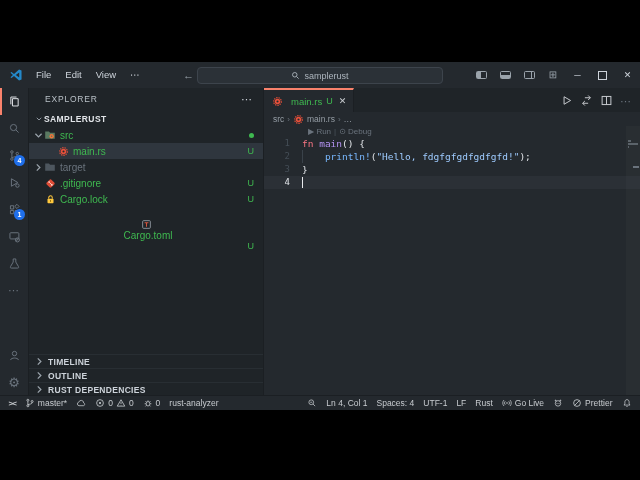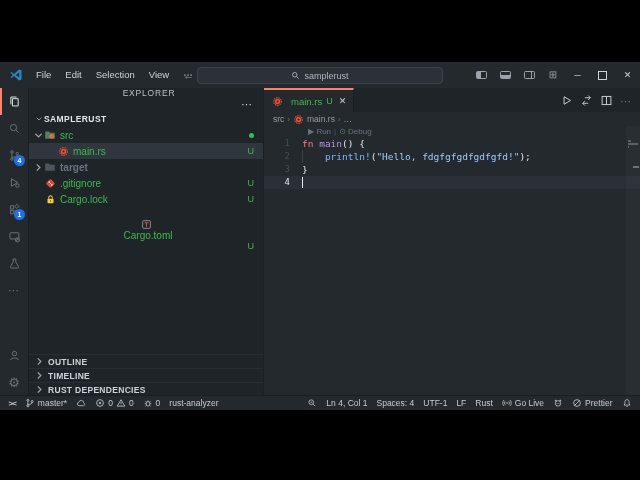--- a/index.html
+++ b/index.html
@@ -32,21 +32,21 @@
   .activitybar{width:28px;background:#24292e;border-right:1px solid #1b1f23;display:flex;flex-direction:column;align-items:stretch;}
   .act-item{position:relative;height:27px;display:flex;align-items:center;justify-content:center;color:#6a737d;}
   .act-item.active{color:#e1e4e8;border-left:2px solid #f9826c;margin-right:2px;}
   .act-badge{position:absolute;right:3px;bottom:3px;min-width:11px;height:11px;border-radius:6px;background:#1f6feb;
              color:#fff;font-size:7px;display:flex;align-items:center;justify-content:center;font-weight:bold;}
   .act-spacer{flex:1;}
   .ellipsis-glyph{font-size:11px;letter-spacing:1px;color:#6a737d;}
 
   
   .sidebar{width:234px;background:#1f2428;border-right:1px solid #1b1f23;display:flex;flex-direction:column;font-size:10px;}
-  .sb-header{height:22px;display:flex;align-items:center;padding:0 10px 0 16px;color:#b9c0c7;font-size:8.5px;letter-spacing:.8px;flex-direction:column;}
+  .sb-header{height:22px;display:flex;align-items:center;padding:0 10px 0 16px;color:#b9c0c7;font-size:8.5px;letter-spacing:.8px;}
   .sb-header .dots{margin-left:auto;font-size:11px;color:#cdd3da;letter-spacing:1px;}
   .ws-header{height:17px;display:flex;align-items:center;padding-left:4px;font-weight:bold;font-size:8.5px;color:#e1e4e8;letter-spacing:.4px;}
   .tree{flex:0 0 auto;}
   .tree-row{height:16px;display:flex;align-items:center;position:relative;}
   .tree-row.selected{background:#2f363e;}
   .chev{width:11px;display:flex;justify-content:center;color:#9aa3ab;flex:0 0 11px;}
   .ticon{width:12px;height:12px;display:flex;align-items:center;justify-content:center;margin-right:4px;flex:0 0 12px;}
   .tlabel{white-space:nowrap;}
   .t-green{color:#3fb950;}
   .t-gray{color:#6a737d;}
@@ -101,21 +101,20 @@
 
     <div class="titlebar">
       <span class="vslogo">
         <svg width="14" height="14" viewBox="0 0 24 24">
             <path fill="#2489ca" d="M17.2 2.4 8.6 10.3 4.3 7 2.5 8l4.3 4-4.3 4 1.8 1 4.3-3.3 8.6 7.9 4.3-2V4.4zm.3 5.3v8.6L11.6 12z"></path>
           </svg>
       </span>
       <div class="menus">
           <div class="menu-item">File</div>
           <div class="menu-item">Edit</div>
-          <div class="menu-item">Selection</div>
           <div class="menu-item">View</div>
           <div class="menu-item">⋯</div>
         </div>
       <div class="navs">
         <span>←</span>
         <span>→</span>
       </div>
       <div class="cmdcenter">
         <span>
             <svg width="9" height="9" viewBox="0 0 16 16" fill="none" stroke="#adb5bd" stroke-width="1.6">
@@ -244,21 +243,21 @@
               <div class="ticon">
                 <svg width="11" height="11" viewBox="0 0 16 16">
                   <circle cx="8" cy="8" r="5.6" fill="none" stroke="#E8503A" stroke-width="1.7" stroke-dasharray="1.9 1.5"></circle>
                   <circle cx="8" cy="8" r="4" fill="#E8503A"></circle>
                   <circle cx="8" cy="8" r="1.5" fill="#24292e"></circle>
                 </svg>
               </div>
               <div class="tlabel t-green">main.rs</div>
               <div class="t-right t-green">U</div>
             </div>
-            <div class="tree-row" style="padding-left: 4px; font-weight: bold;">
+            <div class="tree-row" style="padding-left: 4px;">
               <div class="chev">
                 <svg width="13" height="13" viewBox="0 0 16 16" fill="none" stroke="currentColor" stroke-width="1.8">
                   <path d="M5.5 3.5 10 8l-4.5 4.5"></path>
                 </svg>
               </div>
               <div class="ticon">
                 <svg width="12" height="12" viewBox="0 0 16 16">
                   <path d="M1.6 3.2h5l1.5 1.9h6.3V13H1.6z" fill="#4d565e"></path>
                 </svg>
               </div>
@@ -301,29 +300,29 @@
               <div class="t-right t-green">U</div>
             </div>
           </div>
         <div class="sb-bottom">
             <div class="sb-section" style="color: rgb(205, 211, 218);">
               <span class="chev">
                 <svg width="13" height="13" viewBox="0 0 16 16" fill="none" stroke="currentColor" stroke-width="1.8">
                   <path d="M5.5 3.5 10 8l-4.5 4.5"></path>
                 </svg>
               </span>
-              <span>OUTLINE</span>
+              <span>TIMELINE</span>
             </div>
             <div class="sb-section" style="color: rgb(205, 211, 218);">
               <span class="chev">
                 <svg width="13" height="13" viewBox="0 0 16 16" fill="none" stroke="currentColor" stroke-width="1.8">
                   <path d="M5.5 3.5 10 8l-4.5 4.5"></path>
                 </svg>
               </span>
-              <span>TIMELINE</span>
+              <span>OUTLINE</span>
             </div>
             <div class="sb-section" style="color: rgb(205, 211, 218);">
               <span class="chev">
                 <svg width="13" height="13" viewBox="0 0 16 16" fill="none" stroke="currentColor" stroke-width="1.8">
                   <path d="M5.5 3.5 10 8l-4.5 4.5"></path>
                 </svg>
               </span>
               <span>RUST DEPENDENCIES</span>
             </div>
           </div>

